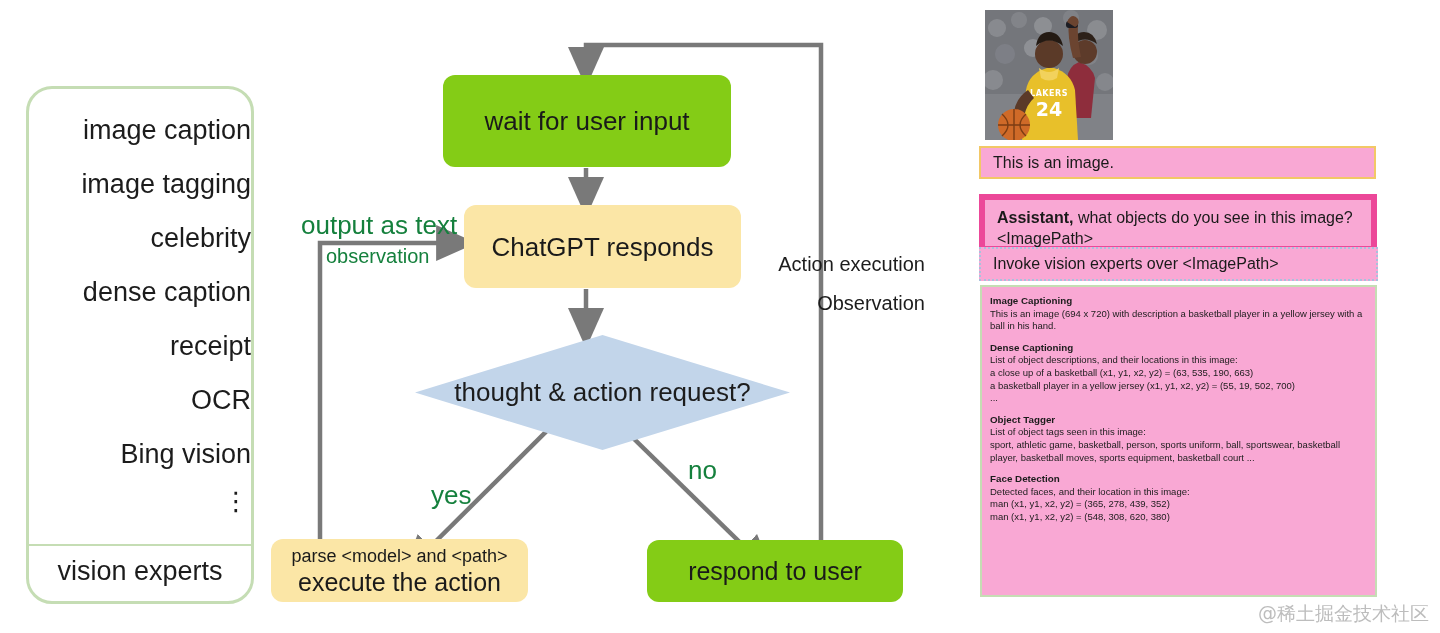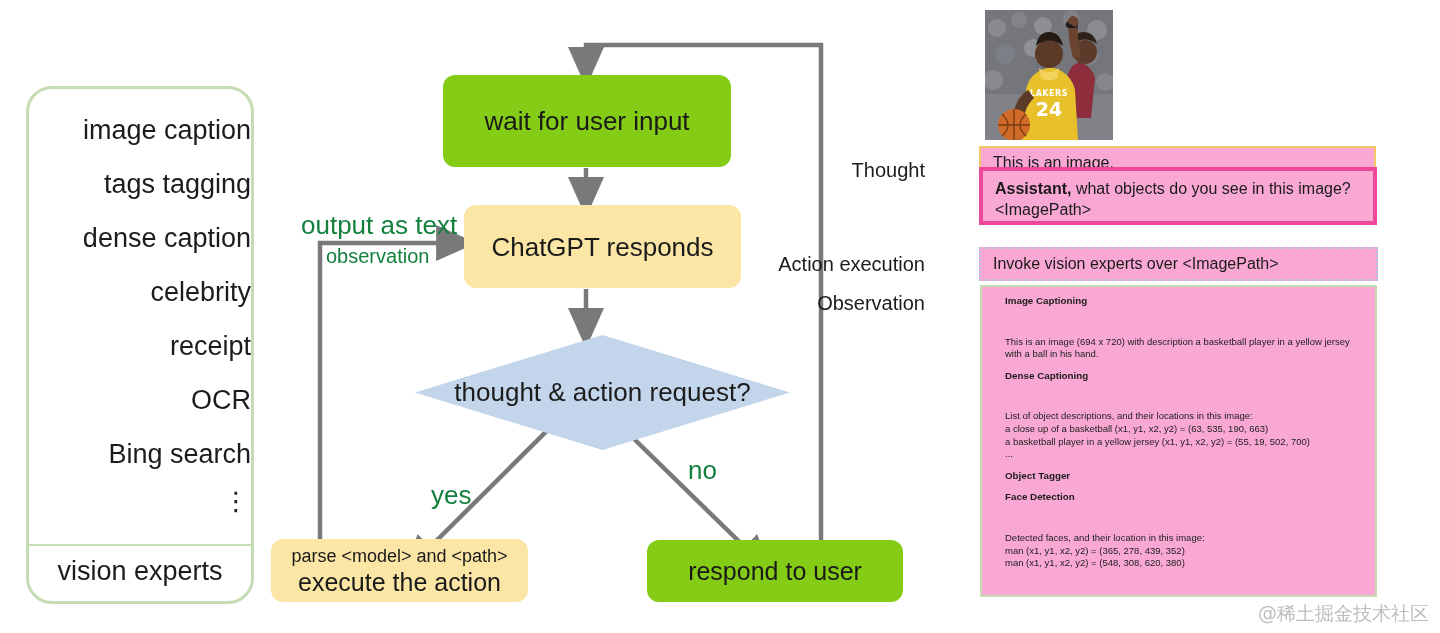--- a/index.html
+++ b/index.html
@@ -89,62 +89,62 @@
   #lab-observation{left:760px;top:292px;width:165px;}
 
   .bubble{position:absolute;box-sizing:border-box;background:#f9a8d4;}
   #box-thought{
     left:979px;top:146px;width:397px;height:33px;
     border:2px solid #f2c866;
     display:flex;align-items:center;padding-left:12px;
     font-size:16px;
   }
   #box-action-request{
-    left:979px;top:167px;width:398px;height:58px;
-    border:4px solid #ec4899;
+    left:979px;top:194px;width:398px;height:58px;
+    border:6px solid #ec4899;
     padding:7px 12px 0 12px;font-size:16px;line-height:21px;
   }
   #box-action-request b{font-weight:bold;}
   #box-action-exec{
     left:979px;top:247px;width:399px;height:34px;
     border:2px dotted #a9c1dd;
     display:flex;align-items:center;padding-left:12px;
     font-size:16px;
   }
   #box-observation{
     left:980px;top:285px;width:397px;height:312px;
     border:2px solid #c5ddb4;
-    padding:8px 10px 0 23px;
+    padding:8px 10px 0 8px;
     font-size:9.5px;line-height:12.6px;color:#1c1c1c;
   }
   #box-observation .sect{margin-bottom:9px;}
   #box-observation .sect:last-child{margin-bottom:0;}
   #box-observation .h{font-weight:bold;font-size:9.8px;}
-  #box-observation .t{white-space:pre-line;margin-top:28px;}
+  #box-observation .t{white-space:pre-line;}
 
   .watermark{
     position:absolute;left:1258px;top:601px;
     font-size:19px;color:#bdbdbd;white-space:nowrap;
     font-family:"DejaVu Sans",sans-serif;
   }
 </style>
 </head>
 <body>
 
 <div id="root">
 
   <div class="experts-panel">
     <div class="experts-list">
       <div class="expert-item">image caption</div>
-      <div class="expert-item">tags tagging</div>
+      <div class="expert-item">image tagging</div>
+      <div class="expert-item">celebrity</div>
       <div class="expert-item">dense caption</div>
-      <div class="expert-item">celebrity</div>
       <div class="expert-item">receipt</div>
       <div class="expert-item">OCR</div>
-      <div class="expert-item">Bing search</div>
+      <div class="expert-item">Bing vision</div>
       <div class="expert-item ellipsis">⋮</div>
     </div>
     <div class="experts-footer">vision experts</div>
   </div>
 
   <svg class="flow-svg" viewBox="0 0 1440 633">
     <defs>
       <marker id="ah" markerWidth="9" markerHeight="9" refX="4.2" refY="4.5" orient="auto">
         <path d="M0,0.5 L9,4.5 L0,8.5 z" fill="#797979"></path>
       </marker>
@@ -222,21 +222,20 @@
       <path d="M51 36 q13 -11 27 0 q-3 -14 -14 -14 q-11 0 -13 14z" fill="#241a13"></path>
       <text x="64" y="106" font-family="DejaVu Sans, sans-serif" font-size="19" font-weight="bold" fill="#ffffff" text-anchor="middle">24</text>
       <text x="64" y="86" font-family="DejaVu Sans, sans-serif" font-size="8" font-weight="bold" fill="#ffffff" text-anchor="middle" letter-spacing="0.5">LAKERS</text>
 
       <path d="M43 80 q-12 8 -14 22 l10 4 q3 -12 10 -18z" fill="#5b3a28"></path>
       <circle cx="29" cy="115" r="16" fill="#cf6a28"></circle>
       <path d="M13 115 h32 M29 99 v32 M17 104 q12 11 0 22 M41 104 q-12 11 0 22" stroke="#7c3d13" stroke-width="1.4" fill="none"></path>
     </svg>
   </div>
 
-  <div class="row-label" id="lab-thought">Thought</div>
   <div class="row-label" id="lab-action-exec">Action execution</div>
   <div class="row-label" id="lab-observation">Observation</div>
 
   <div class="bubble" id="box-thought">
     <span>This is an image.</span>
   </div>
 
   <div class="bubble" id="box-action-request">
     <b>Assistant,</b><span> what objects do you see in this image? &lt;ImagePath&gt;</span>
   </div>
@@ -252,20 +251,22 @@
     </div>
     <div class="sect">
       <div class="h">Dense Captioning</div>
       <div class="t">List of object descriptions, and their locations in this image:
 a close up of a basketball (x1, y1, x2, y2)  = (63, 535, 190, 663)
 a basketball player in a yellow jersey (x1, y1, x2, y2)  = (55, 19, 502, 700)
 ...</div>
     </div>
     <div class="sect">
       <div class="h">Object Tagger</div>
+      <div class="t">List of object tags seen in this image:
+sport, athletic game, basketball, person, sports uniform, ball, sportswear, basketball player, basketball moves, sports equipment, basketball court ...</div>
     </div>
     <div class="sect">
       <div class="h">Face Detection</div>
       <div class="t">Detected faces, and their location in this image:
 man (x1, y1, x2, y2)  = (365, 278, 439, 352)
 man (x1, y1, x2, y2)  = (548, 308, 620, 380)</div>
     </div>
   </div>
 
   <div class="watermark">@稀土掘金技术社区</div>

